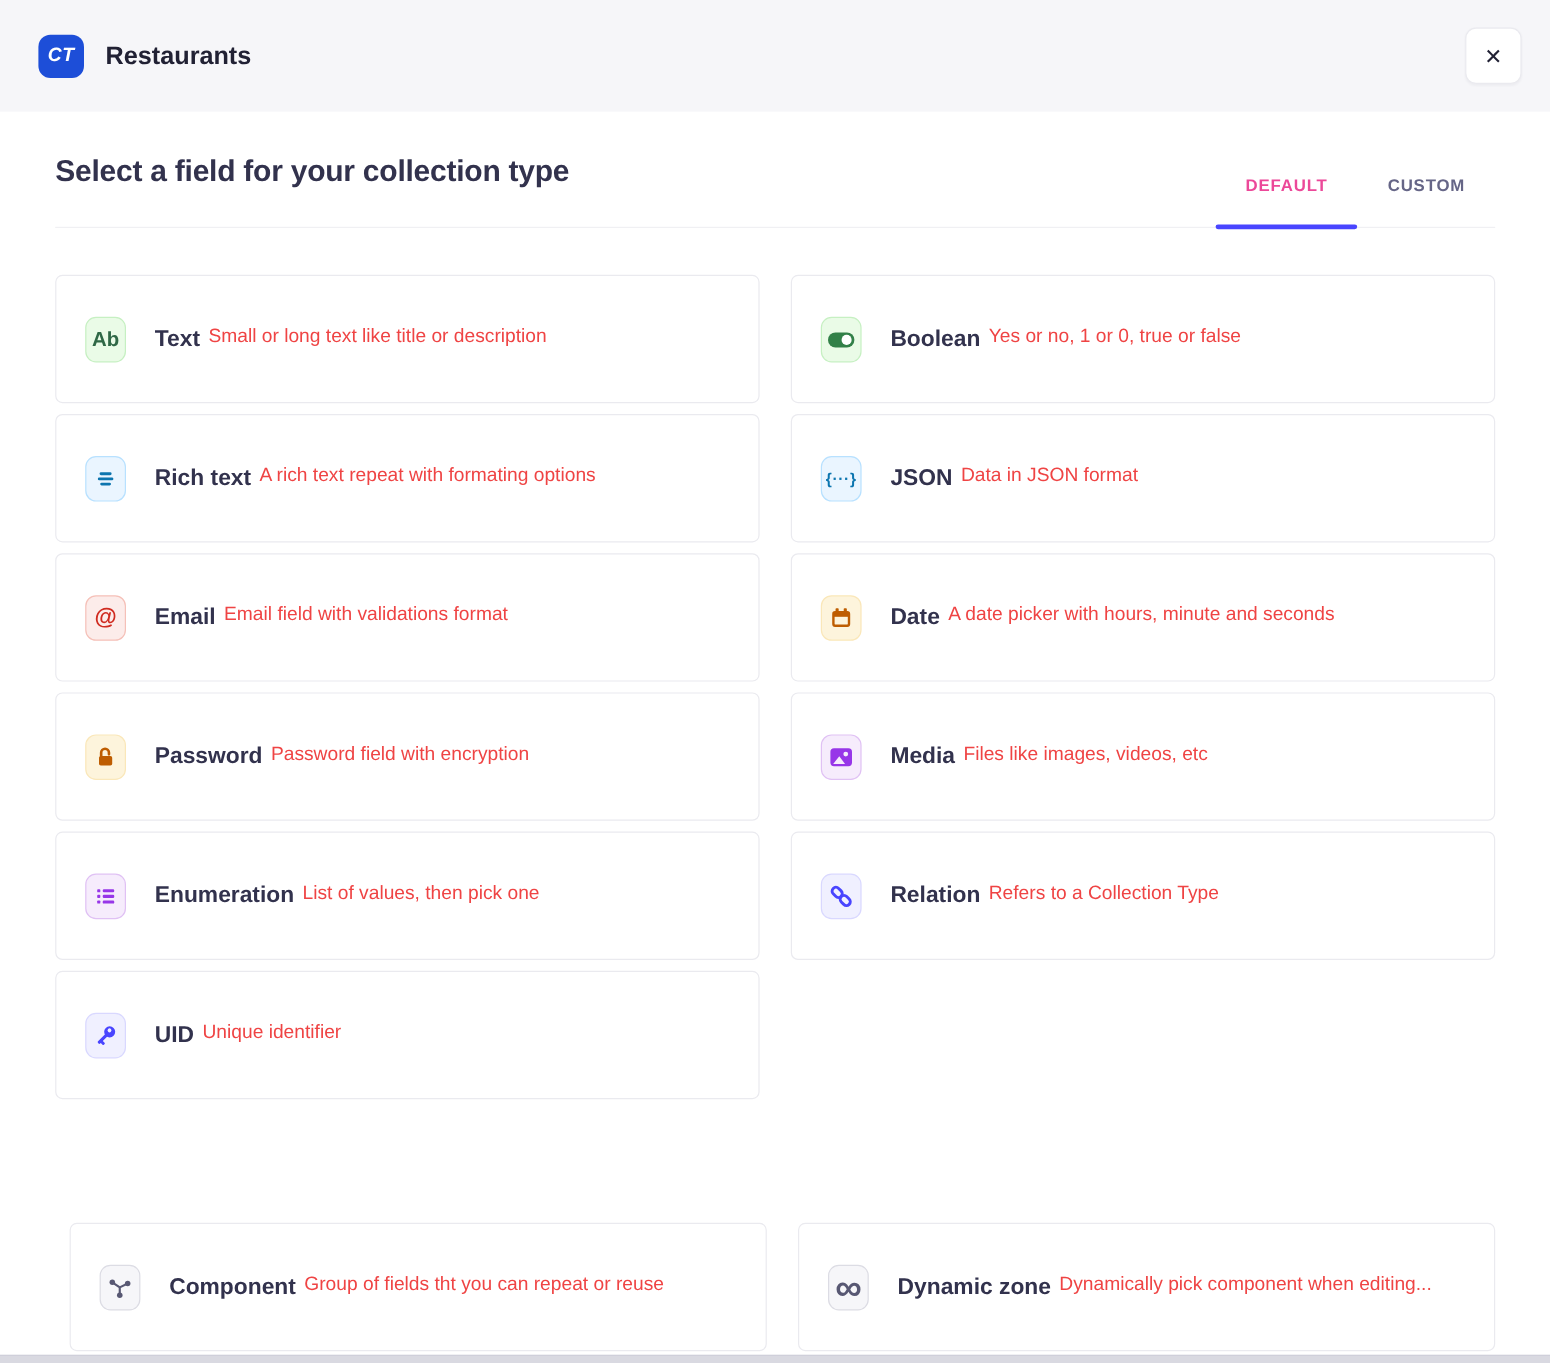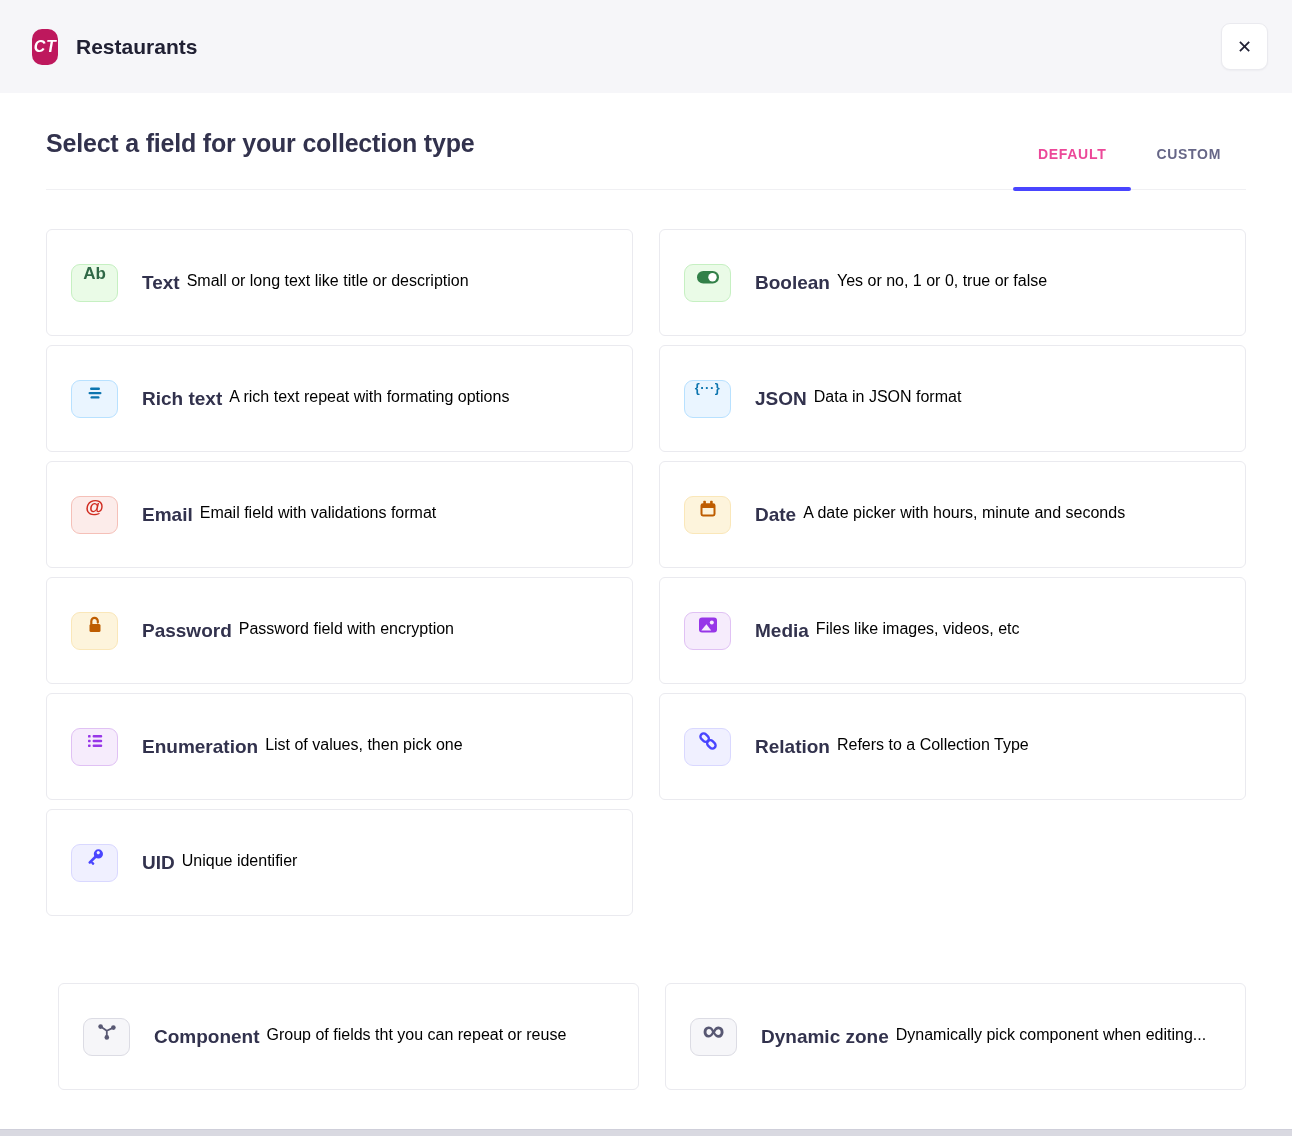--- a/index.html
+++ b/index.html
@@ -7,21 +7,21 @@
   body {
     font-family: "Liberation Sans", sans-serif;
     background:#ffffff; color:#32324d; overflow:hidden; position:relative;
   }
   
   .header {
     height:93px; background:#f6f6f9; display:flex; align-items:center;
     padding:0 24px 0 32px;
   }
   .ct-badge {
-    width:26px; height:36px; border-radius:10px; background:#be185d;
+    width:38px; height:36px; border-radius:10px; background:#1d4ed8;
     color:#fff; font-weight:700; font-style:italic; font-size:16px;
     display:flex; align-items:center; justify-content:center; letter-spacing:.5px;
   }
   .header-title { margin-left:18px; font-size:21px; font-weight:700; color:#212134; }
   .close-btn {
     margin-left:auto; width:47px; height:47px; border-radius:9px; background:#fff;
     border:1px solid #eaeaef; display:flex; align-items:center; justify-content:center;
     font-size:18px; color:#212134; cursor:pointer; box-shadow:0 1px 2px rgba(33,33,52,.04);
   }
   
@@ -36,39 +36,39 @@
     padding:0 25px 27px; font-size:14px; font-weight:700; letter-spacing:.7px;
     color:#666687; position:relative; cursor:pointer;
   }
   .tab.active { color:#ec4899; }
   .tab.active::after {
     content:""; position:absolute; left:0; right:0; bottom:-2px; height:4px;
     border-radius:3px; background:#4945ff;
   }
   
   .grid { display:grid; grid-template-columns:1fr 1fr; gap:9px 26px; margin-top:39px; }
-  .grid.extra { margin-top:67px;padding-left:12px; }
+  .grid.extra { margin-top:103px;padding-left:12px; }
   .card {
     height:107px; background:#fff; border:1px solid #eaeaef; border-radius:6px;
     display:flex; align-items:center; padding:0 24px; gap:24px; cursor:pointer;
   }
   .iconbox {
-    width:47px; height:38px; flex-shrink:0; border-radius:9px;
+    width:34px; height:38px; flex-shrink:0; border-radius:9px;
     background:var(--bg); border:1px solid var(--bd);
-    display:flex; align-items:flex-start; justify-content:center; color:var(--fg);
+    display:flex; align-items:center; justify-content:center; color:var(--fg);
   }
   .glyph { font-weight:700; color:var(--fg); line-height:1; }
   .g-ab  { font-size:17px; }
   .g-json{ font-size:13px; letter-spacing:.5px; }
   .g-123 { font-size:15px; letter-spacing:.5px; }
   .g-at  { font-size:19px; }
   .g-inf { font-size:31px; line-height:.75; }
   .cardtext { display:flex; flex-direction:row; gap:7px; }
   .card-title { font-size:19px; font-weight:700; color:#32324d; }
-  .card-desc  { font-size:16px; color:#000000; }
+  .card-desc  { font-size:16px; color:#ef4444; }
   
   .p-green    { --bg:#eafbe7; --bd:#c6f0c2; --fg:#2f6846; }
   .p-blue     { --bg:#eaf5ff; --bd:#b8e1ff; --fg:#0c75af; }
   .p-red      { --bg:#fcecea; --bd:#f5c0b8; --fg:#d02b20; }
   .p-yellow   { --bg:#fdf4dc; --bd:#fae7b9; --fg:#be5d01; }
   .p-purple   { --bg:#f6ecfc; --bd:#e0c1f4; --fg:#9736e8; }
   .p-lavender { --bg:#f0f0ff; --bd:#d9d8ff; --fg:#4945ff; }
   .p-gray     { --bg:#f6f6f9; --bd:#dcdce4; --fg:#585873; }
   
   .bottom-bar {

